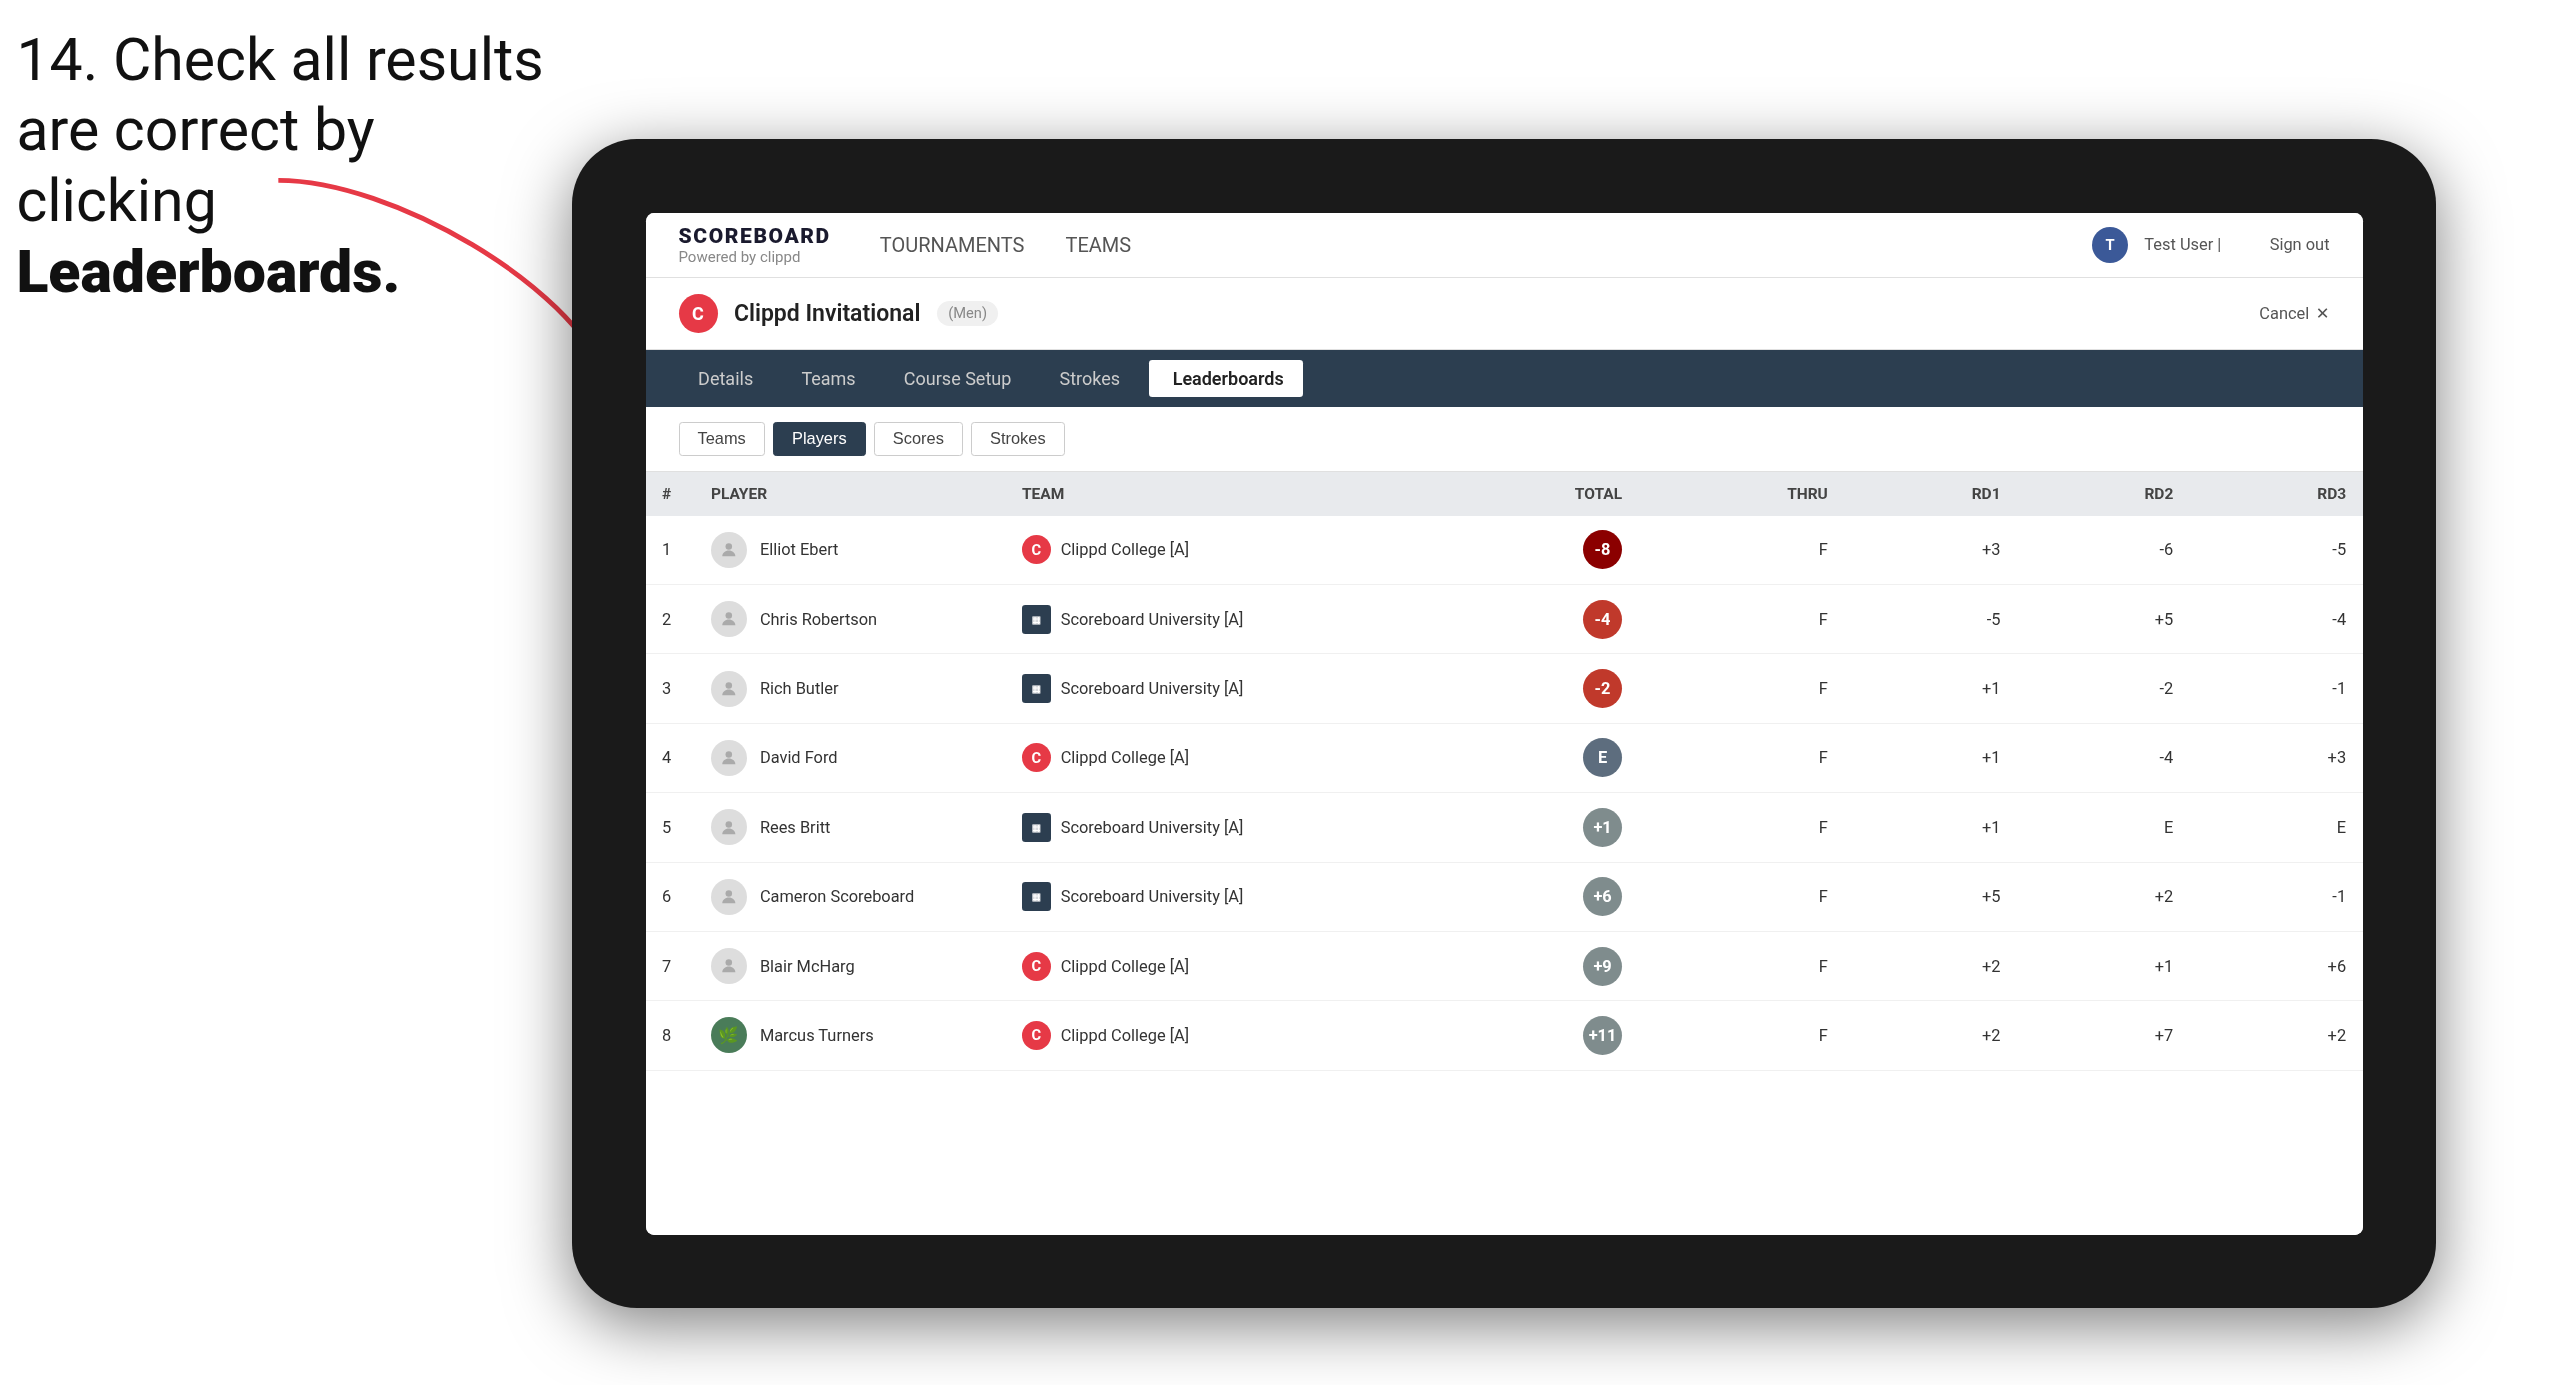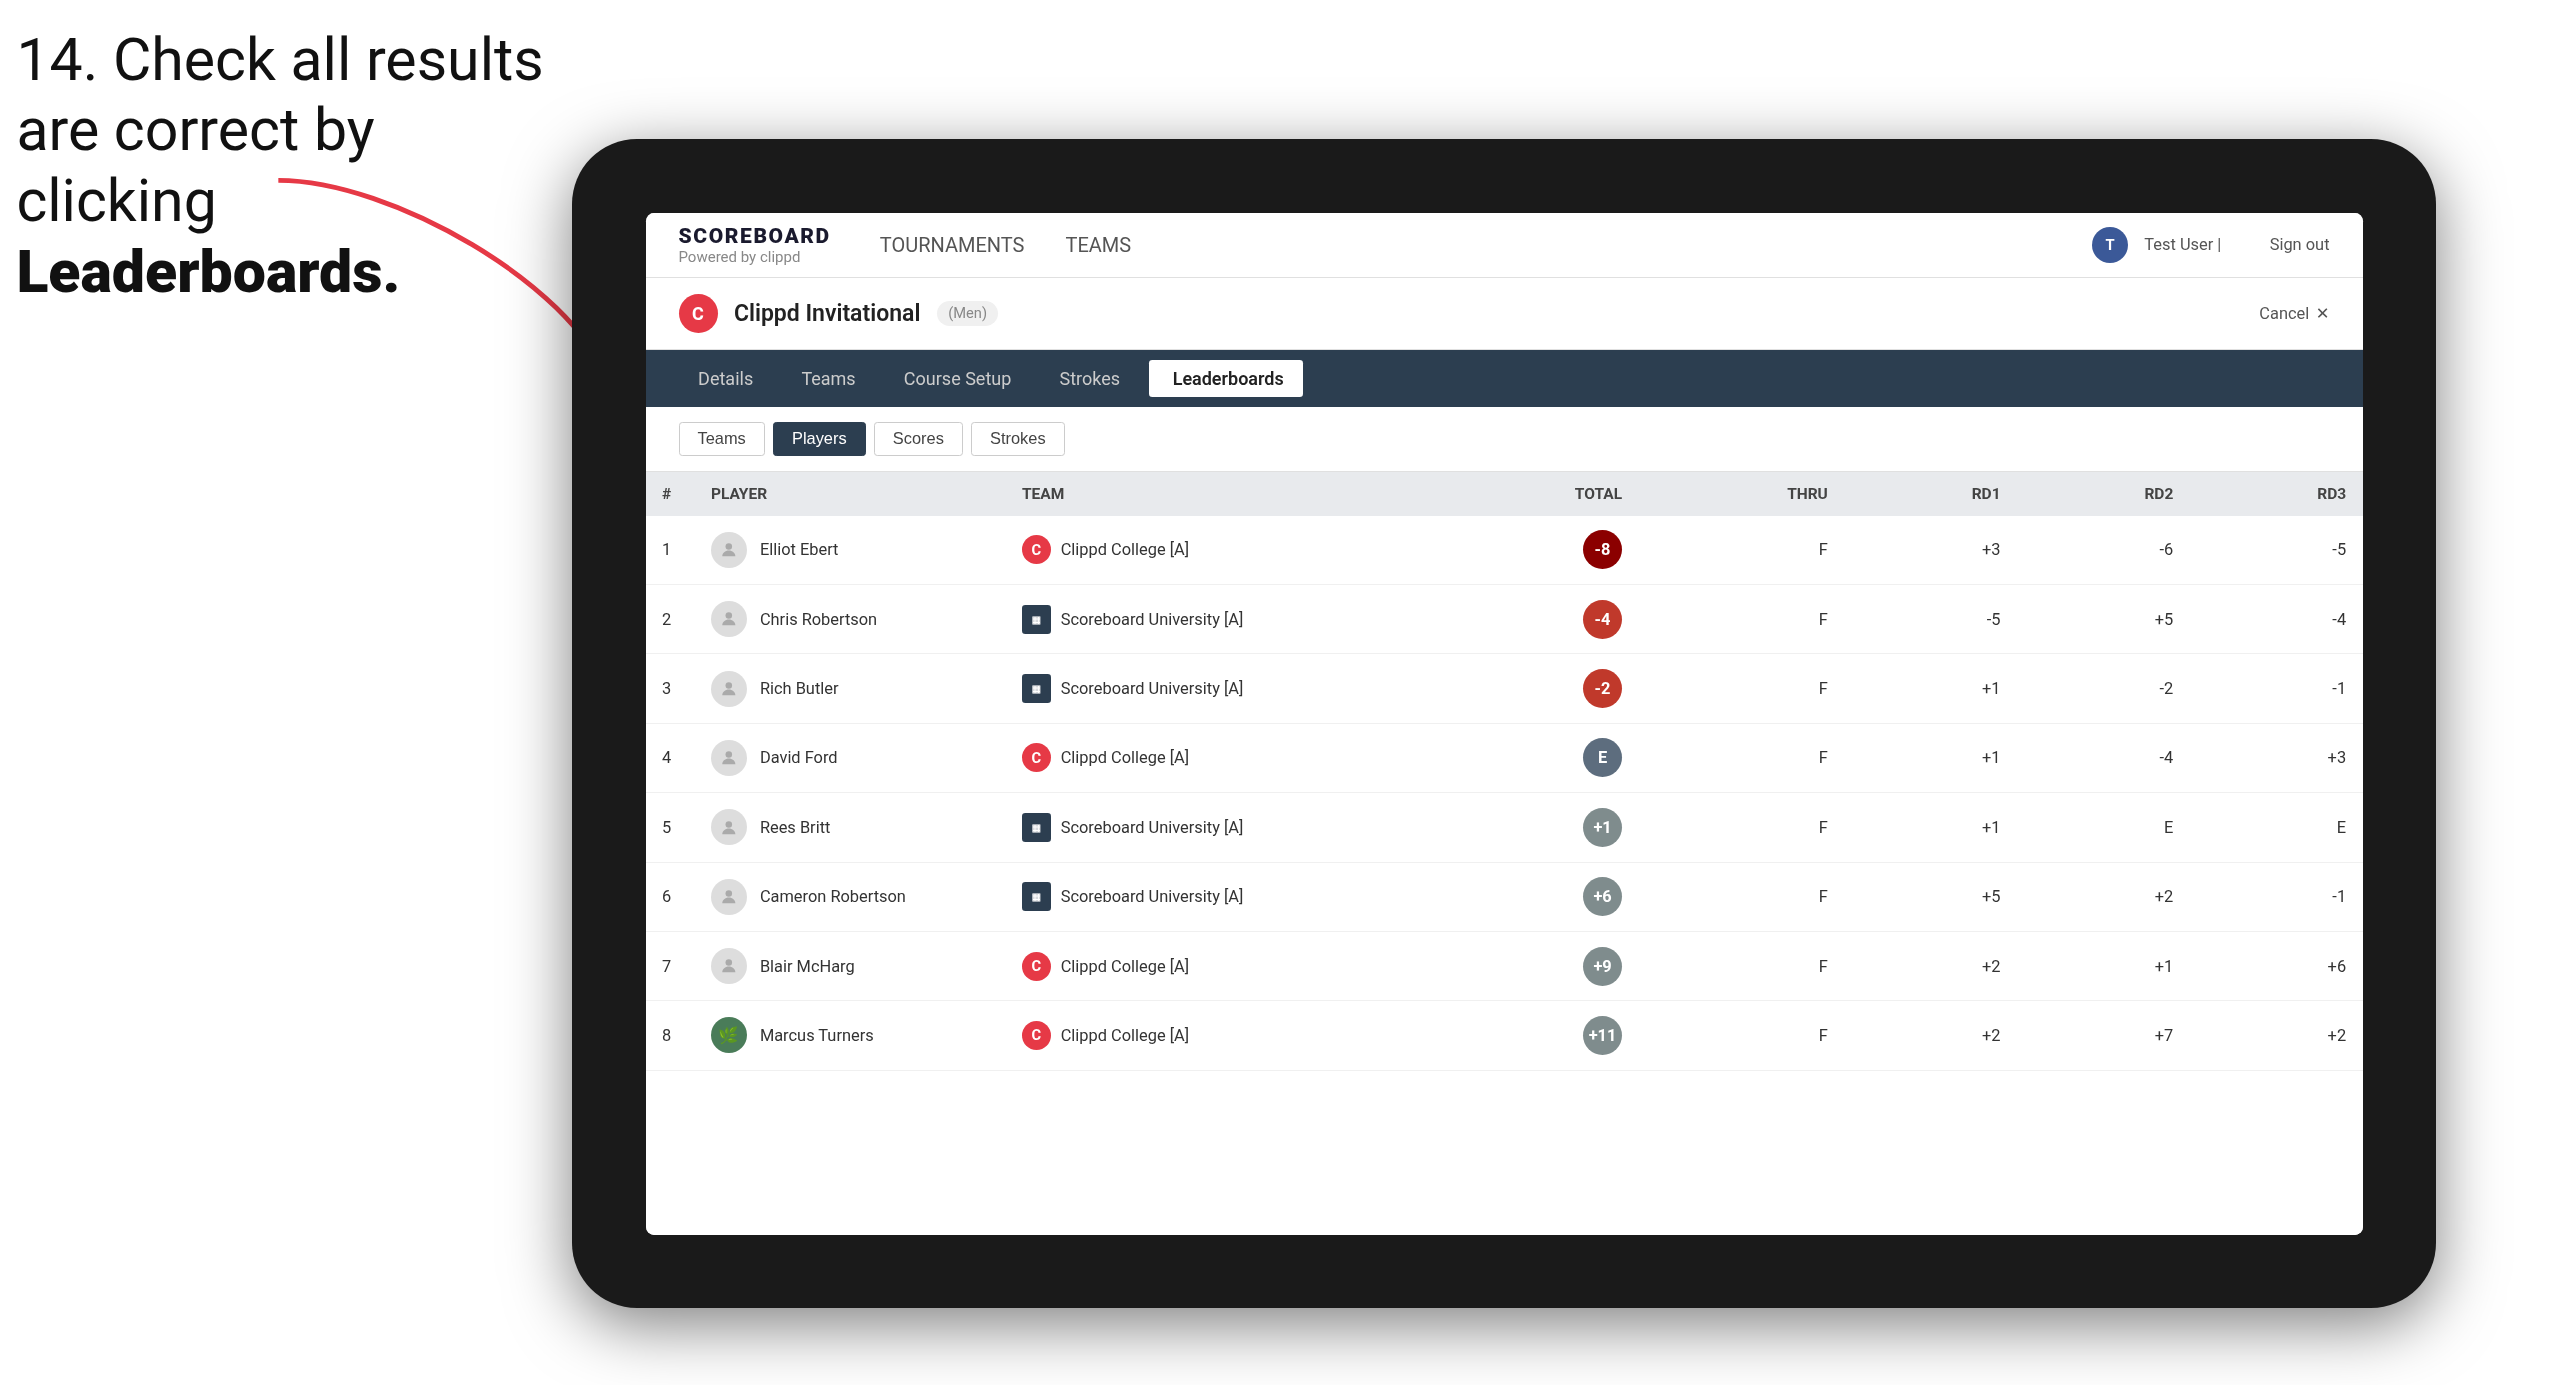--- a/index.html
+++ b/index.html
@@ -583,21 +583,21 @@
             <tr>
               <td>6</td>
               <td>
                 <div class="player-cell">
                   <div class="player-avatar">
                     <svg width="19.6" height="19.6" viewBox="0 0 24 24" fill="#aaa">
                       <circle cx="12" cy="8" r="4"></circle>
                       <path d="M4 20c0-4 3.6-7 8-7s8 3 8 7"></path>
                     </svg>
                   </div>
-                  <span>Cameron Robertson</span>
+                  <span>Cameron Scoreboard</span>
                 </div>
               </td>
               <td>
                 <div class="team-cell">
                   <div class="team-logo-s">▦</div>
                   <span>Scoreboard University [A]</span>
                 </div>
               </td>
               <td class="right" style="text-align: right; display: flex; justify-content: flex-end;">
                 <span class="score-badge score-gray" style="display: inline-flex; margin-left: auto;">+6</span>

